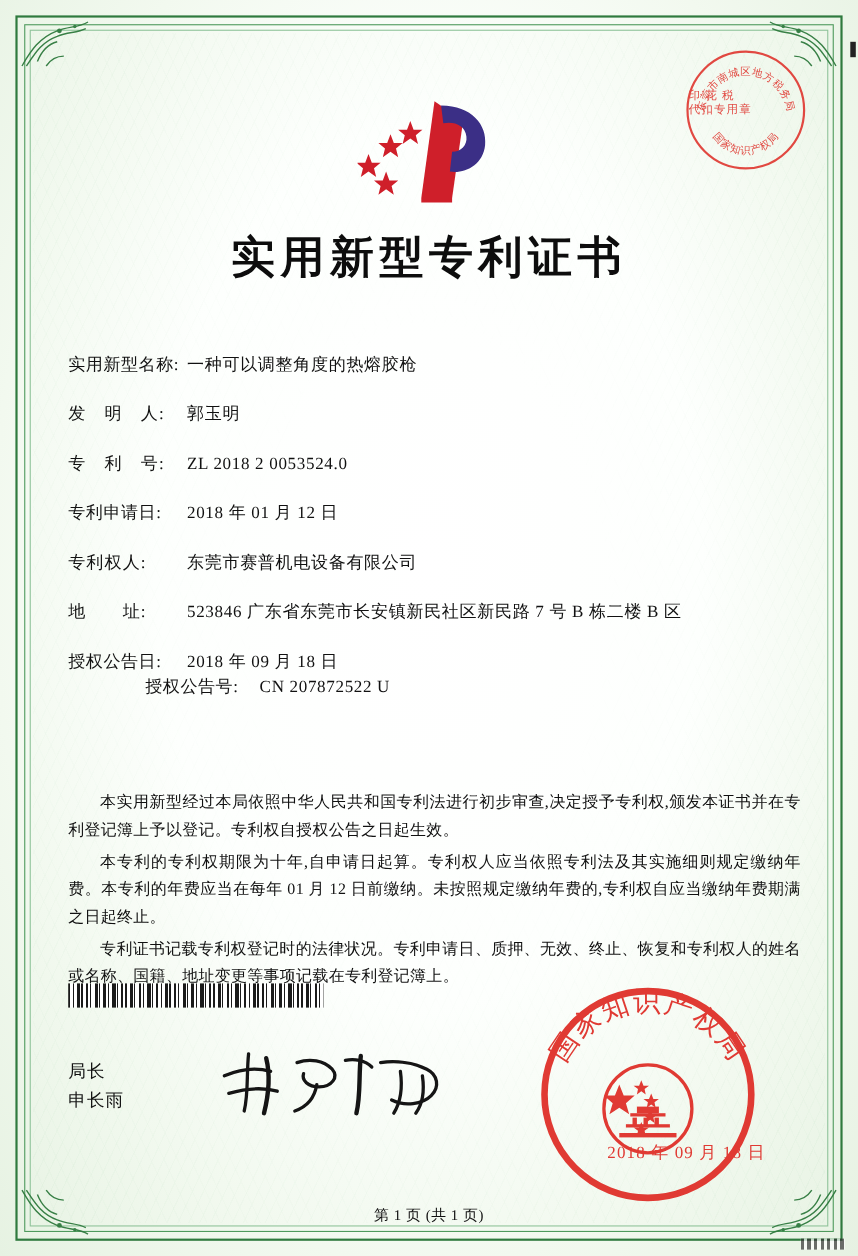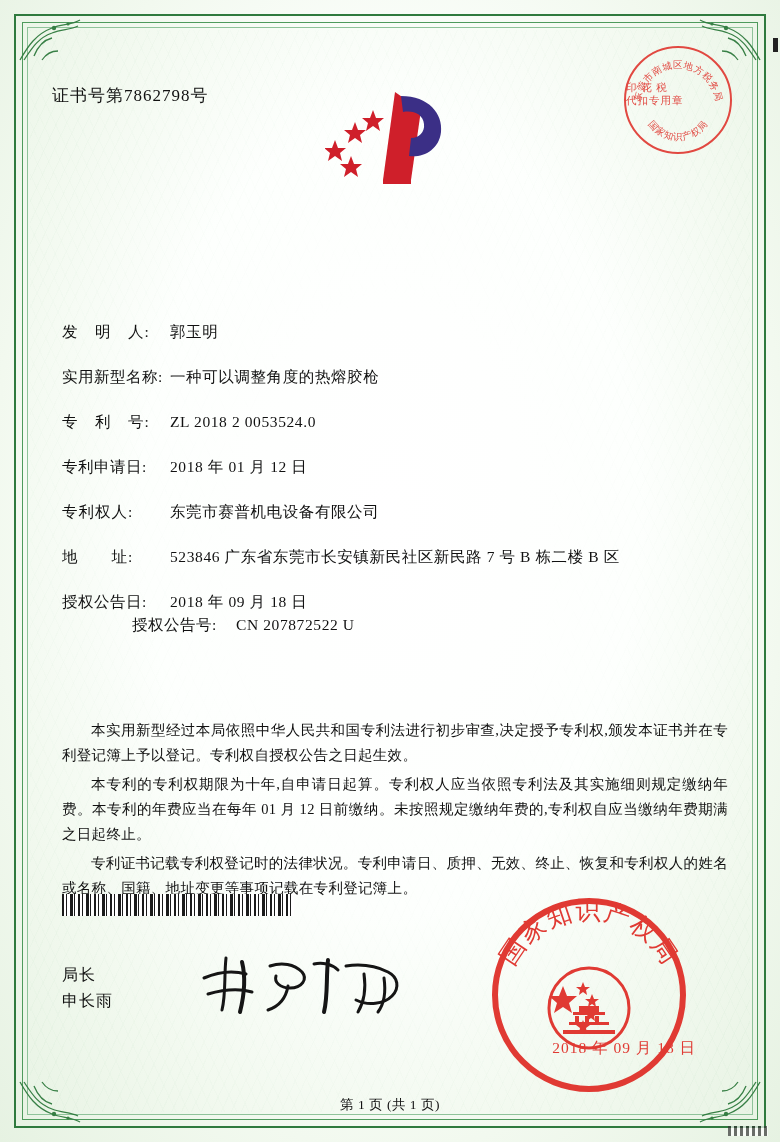--- a/index.html
+++ b/index.html
@@ -291,21 +291,20 @@
       <path d="M16 40 C 20 30, 26 24, 34 22"></path>
       <circle cx="36" cy="12" r="2.2" fill="currentColor" stroke="none"></circle>
       <circle cx="50" cy="8" r="1.6" fill="currentColor" stroke="none"></circle>
       <path d="M24 44 c4 -6 10 -9 16 -9"></path>
     </svg>
   </div>
 
   <div class="edge-mark"></div>
   <div class="edge-mark b"></div>
 
-  <div class="cert-no">证书号第7862798号</div>
 
   <div class="emblem">
     <svg viewBox="0 0 130 110">
       <g fill="#cf1f2a">
         <polygon points="10,60 13,68 21,68 15,73 17,81 10,76 3,81 5,73 -1,68 7,68"></polygon>
         <polygon points="30,42 33,50 41,50 35,55 37,63 30,58 23,63 25,55 19,50 27,50"></polygon>
         <polygon points="26,76 29,84 37,84 31,89 33,97 26,92 19,97 21,89 15,84 23,84"></polygon>
         <polygon points="48,30 51,38 59,38 53,43 55,51 48,46 41,51 43,43 37,38 45,38"></polygon>
       </g>
       <path d="M70 12 L58 100 L86 100 L96 30 Z" fill="#cf1f2a"></path>
@@ -326,29 +325,30 @@
       <text>
         <textPath href="#arcBot" startOffset="50%" text-anchor="middle">国家知识产权局</textPath>
       </text>
     </svg>
     <div class="mid">
       <div>印 花 税</div>
       <div>代扣专用章</div>
     </div>
   </div>
 
+  <div class="title">实用新型专利证书</div>
 
   <div class="fields">
+    <div class="field-row">
+      <div class="field-label">实用新型名称:</div>
+      <div class="field-value">一种可以调整角度的热熔胶枪</div>
+    </div>
     <div class="field-row">
       <div class="field-label" style="letter-spacing: 1px;">发　明　人:</div>
       <div class="field-value">郭玉明</div>
-    </div>
-    <div class="field-row">
-      <div class="field-label">实用新型名称:</div>
-      <div class="field-value">一种可以调整角度的热熔胶枪</div>
     </div>
     <div class="field-row">
       <div class="field-label" style="letter-spacing: 1px;">专　利　号:</div>
       <div class="field-value">ZL 2018 2 0053524.0</div>
     </div>
     <div class="field-row">
       <div class="field-label">专利申请日:</div>
       <div class="field-value">2018 年 01 月 12 日</div>
     </div>
     <div class="field-row">

